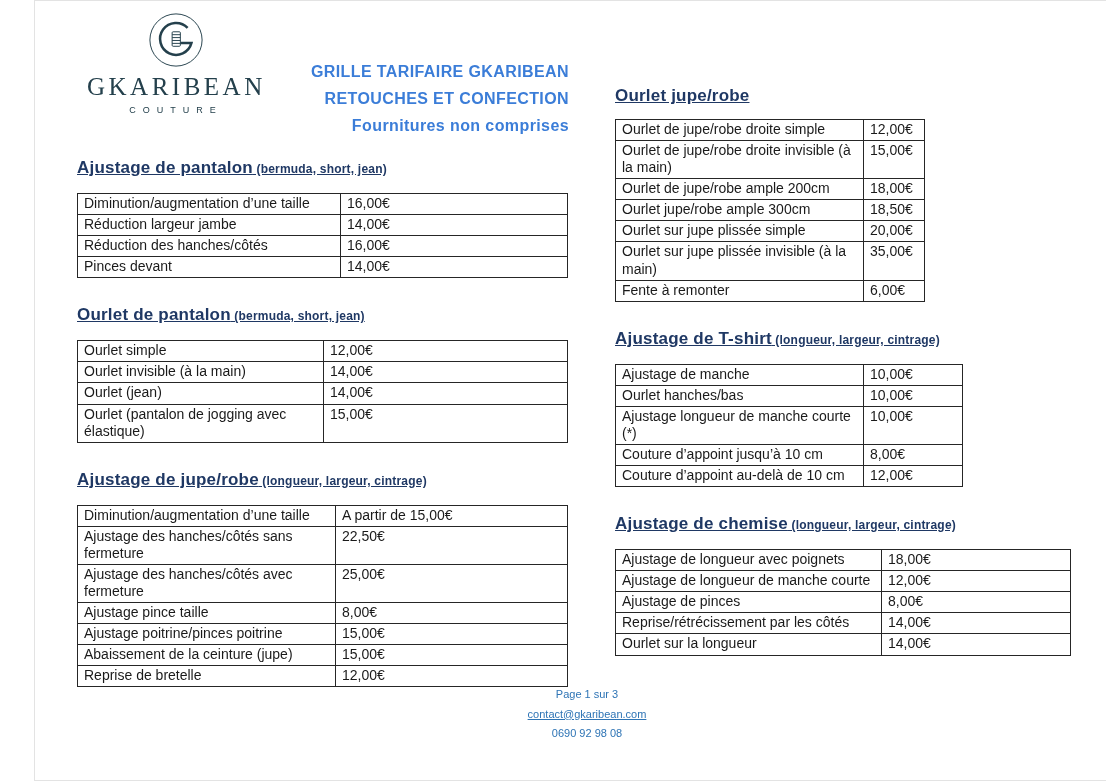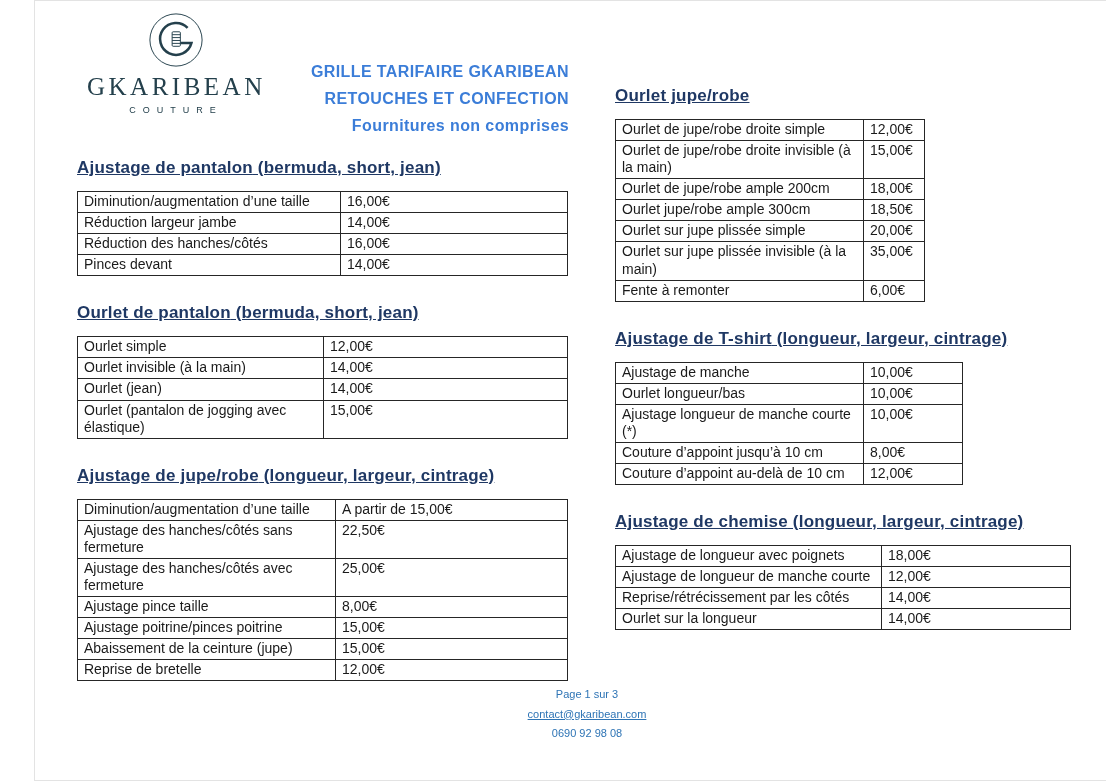--- a/index.html
+++ b/index.html
@@ -41,21 +41,21 @@
   #right-column { left:580px; top:84px;  width:460px; }
 
   .section { margin-bottom:26px; }
   .heading {
     font-size:17px; font-weight:bold; line-height:21px;
     color: var(--heading-navy, #1f3864);
     text-decoration: underline;
     margin: 0 0 13px 0;
     letter-spacing: 0.2px;
   }
-  .heading .h-note { font-size:17px; }
+  .heading .h-note { font-size:12px; }
 
   .price-table { border-collapse:collapse; table-layout:fixed; }
   .price-table td {
     border:1px solid var(--table-border, #262626);
     padding:1px 6px 2px 6px;
     font-size:14px; line-height:1.22;
     vertical-align:top;
     overflow-wrap:break-word;
   }
   .price-table td.price { white-space:nowrap; }
@@ -229,21 +229,21 @@
       </section>
       <section class="section sec-right-1">
         <h2 class="heading"><span class="h-main">Ajustage de T-shirt</span><span class="h-note"> (longueur, largeur, cintrage)</span></h2>
         <table class="price-table">
           <tbody>
             <tr>
               <td class="desc">Ajustage de manche</td>
               <td class="price">10,00€</td>
             </tr>
             <tr>
-              <td class="desc">Ourlet longueur/bas</td>
+              <td class="desc">Ourlet hanches/bas</td>
               <td class="price">10,00€</td>
             </tr>
             <tr>
               <td class="desc">Ajustage longueur de manche courte (*)</td>
               <td class="price">10,00€</td>
             </tr>
             <tr>
               <td class="desc">Couture d’appoint jusqu’à 10 cm</td>
               <td class="price">8,00€</td>
             </tr>
@@ -258,20 +258,24 @@
         <h2 class="heading"><span class="h-main">Ajustage de chemise</span><span class="h-note"> (longueur, largeur, cintrage)</span></h2>
         <table class="price-table">
           <tbody>
             <tr>
               <td class="desc">Ajustage de longueur avec poignets</td>
               <td class="price">18,00€</td>
             </tr>
             <tr>
               <td class="desc">Ajustage de longueur de manche courte</td>
               <td class="price">12,00€</td>
+            </tr>
+            <tr>
+              <td class="desc">Ajustage de pinces</td>
+              <td class="price">8,00€</td>
             </tr>
             <tr>
               <td class="desc">Reprise/rétrécissement par les côtés</td>
               <td class="price">14,00€</td>
             </tr>
             <tr>
               <td class="desc">Ourlet sur la longueur</td>
               <td class="price">14,00€</td>
             </tr>
           </tbody>

